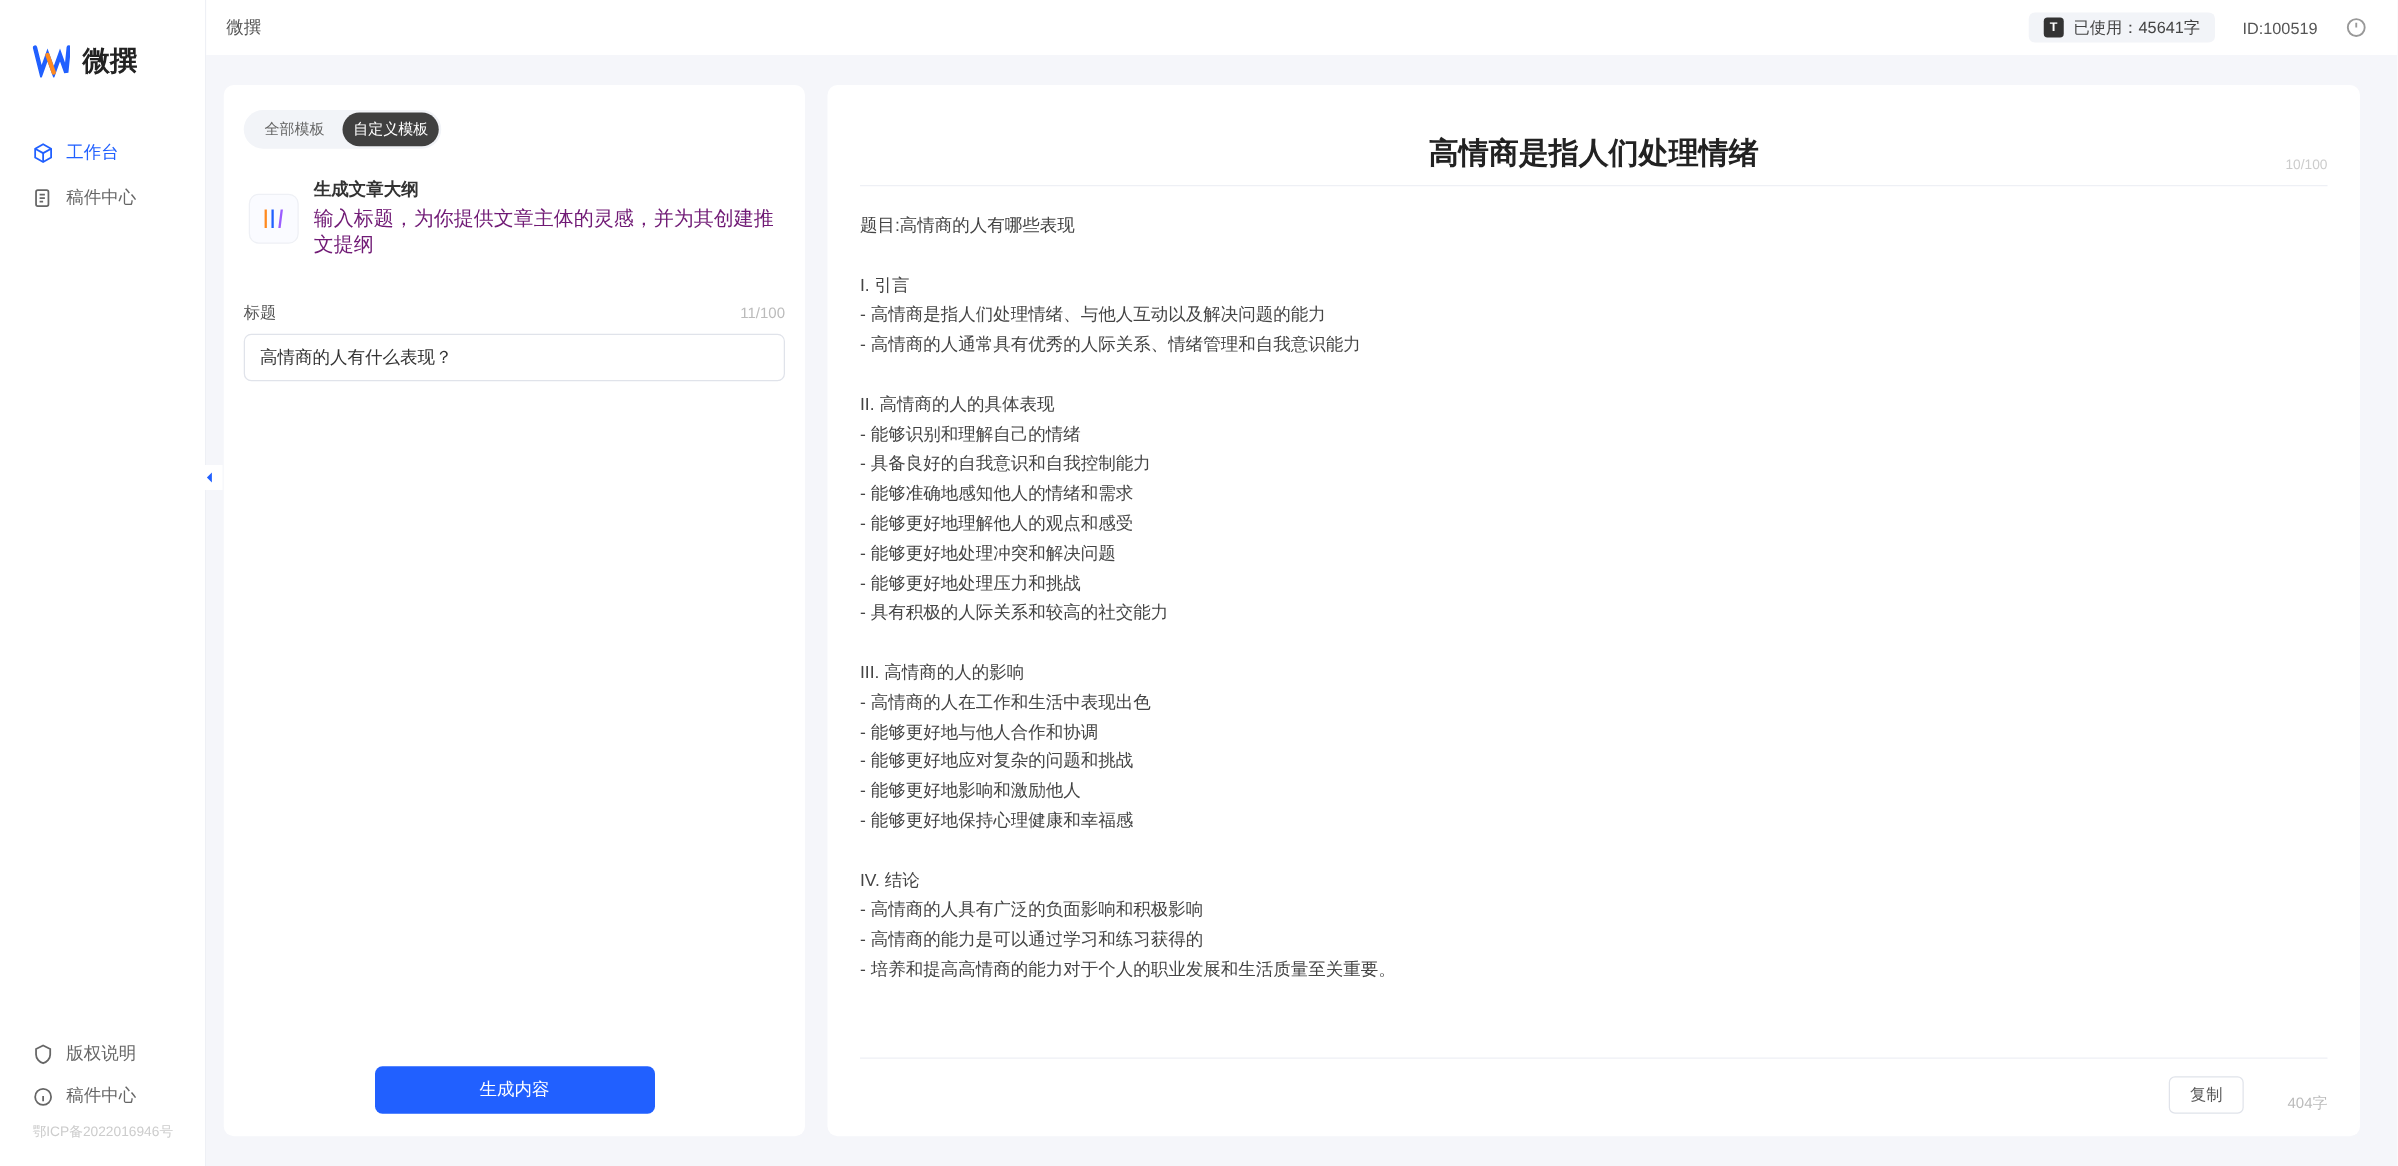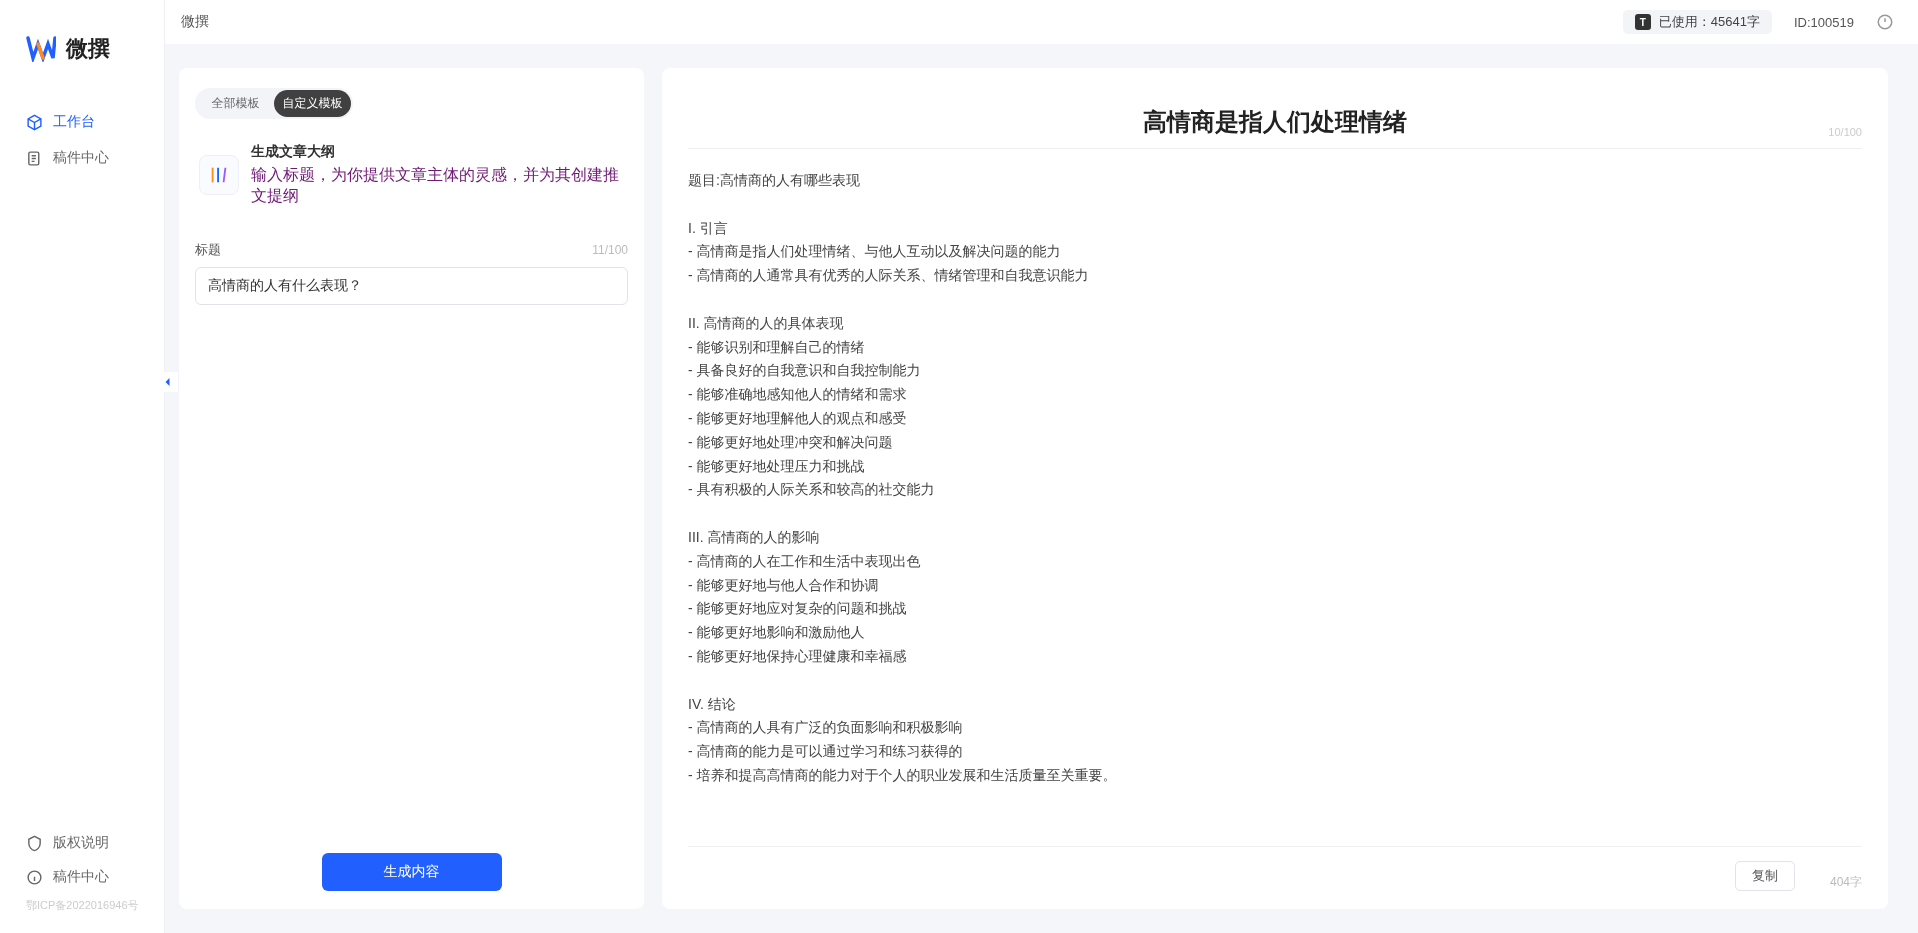--- a/index.html
+++ b/index.html
@@ -53,21 +53,21 @@
 
 .form-section { margin-top: 20px; }
 .form-label-row { display: flex; justify-content: space-between; align-items: center; margin-bottom: 8px; }
 .form-label { font-size: 13px; color: #555; text-align: center; }
 .counter { font-size: 12px; color: #bbb; }
 .text-input { width: 100%; border: 1px solid #e0e3ea; border-radius: 6px; padding: 10px 12px; font-size: 14px; color: #333; outline: none; }
 
 .voice-input { text-align: center; margin-top: 24px; font-size: 12px; color: #bbb; display: flex; align-items: center; justify-content: center; gap: 4px; cursor: pointer; }
 
 .left-footer { margin-top: auto; display: flex; justify-content: center; }
-.generate-btn { width: 180px; background: #2160ff; color: #fff; border: none; border-radius: 6px; padding: 10px 0; font-size: 14px; cursor: pointer; }
+.generate-btn { width: 224px; background: #2160ff; color: #fff; border: none; border-radius: 6px; padding: 10px 0; font-size: 14px; cursor: pointer; }
 
 
 .output-header { text-align: center; position: relative; padding: 18px 0 10px 0; border-bottom: 1px solid #eef0f5; margin-bottom: 20px; }
 .output-title { font-size: 24px; font-weight: 600; color: #222; font-family: "SimSun", serif; }
 .output-title-counter { position: absolute; right: 0; bottom: 10px; font-size: 11px; color: #ccc; }
 .output-body { flex: 1; font-size: 14px; color: #444; line-height: 1.7; white-space: pre-wrap; overflow-y: auto; }
 .output-footer { border-top: 1px solid #eef0f5; margin-top: 12px; padding-top: 14px; display: flex; justify-content: flex-end; align-items: flex-end; gap: 35px; }
 .copy-btn { background: #fff; border: 1px solid #e0e3ea; border-radius: 5px; padding: 5px 16px; font-size: 13px; color: #555; cursor: pointer; }
 .word-count { font-size: 12px; color: #bbb; }
 

